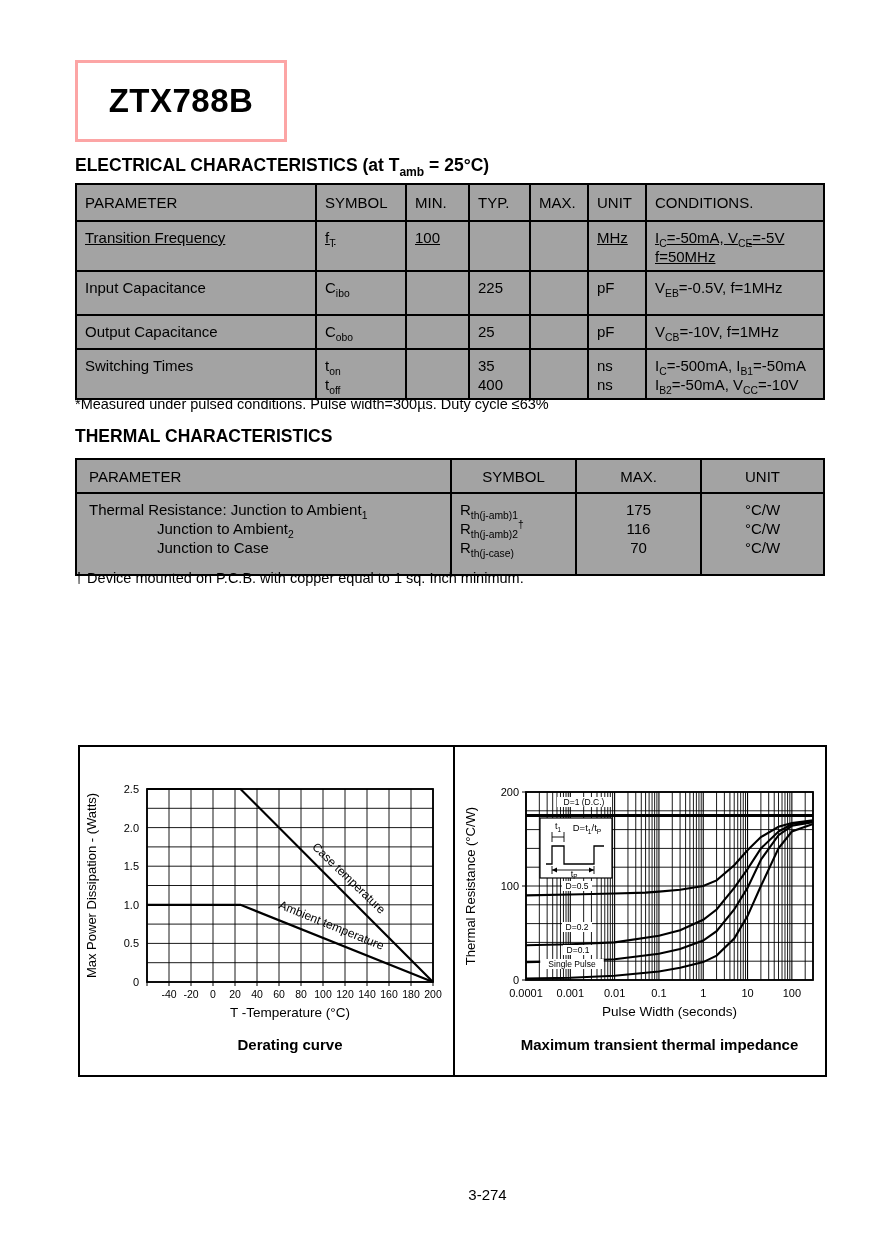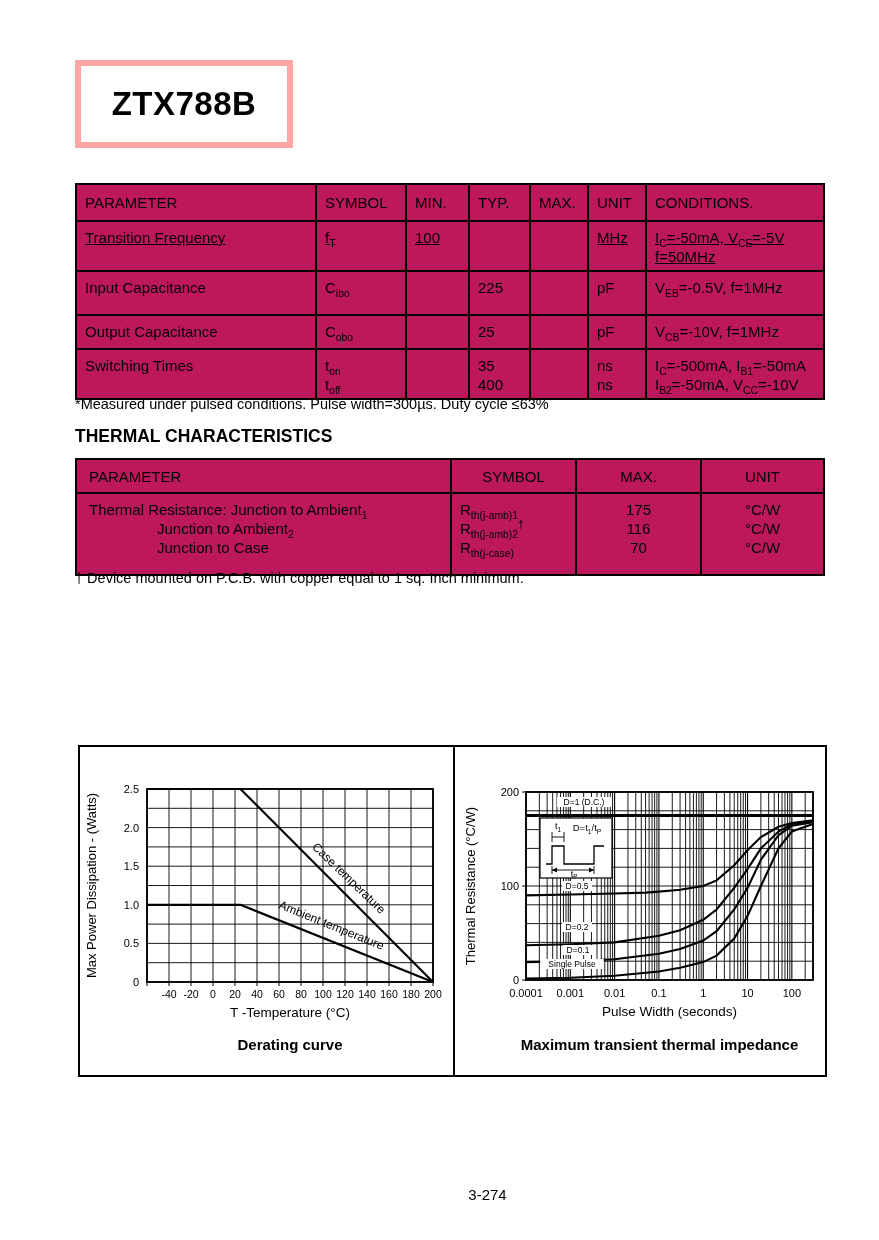--- a/index.html
+++ b/index.html
@@ -1,27 +1,27 @@
 <!DOCTYPE html>
 <html><head>
 <meta charset="utf-8">
 <style>
   html,body{margin:0;padding:0;background:#fff;}
   .page{position:relative;width:879px;height:1240px;background:#fff;color:#000;
         font-family:"Liberation Sans",sans-serif;overflow:hidden;}
   
-  .part-box{position:absolute;left:75px;top:60px;width:206px;height:76px;border:6px solid #fca5a5;
+  .part-box{position:absolute;left:75px;top:60px;width:206px;height:76px;border:3px solid #fca5a5;
             display:flex;align-items:center;justify-content:center;}
   .part-box span{font-size:33px;font-weight:bold;letter-spacing:.5px;}
   
   .sec{position:absolute;left:75px;margin:0;font-size:17.5px;font-weight:bold;}
   .sec.elec{top:155px;}
   .sec.therm{top:426px;}
   
-  table{border-collapse:collapse;table-layout:fixed;position:absolute;left:75px;background:#be185d;}
+  table{border-collapse:collapse;table-layout:fixed;position:absolute;left:75px;background:#a3a3a3;}
   .elec-table{top:183px;width:748px;}
   .therm-table{top:458px;width:748px;}
   th,td{border:2px solid #000;font-size:15px;font-weight:normal;text-align:left;
         vertical-align:top;padding:6px 8px 2px 8px;overflow:hidden;}
   thead th{vertical-align:middle;padding-top:2px;}
   .elec-table thead tr{height:37px;}
   .elec-table tbody tr:nth-child(1){height:50px;text-decoration:underline;}
   .elec-table tbody tr:nth-child(2){height:44px;}
   .elec-table tbody tr:nth-child(3){height:34px;}
   .elec-table tbody tr:nth-child(4){height:50px;}
@@ -47,20 +47,21 @@
 </style>
 </head>
 <body>
 
 <div class="page">
 
   <div class="part-box">
     <span>ZTX788B</span>
   </div>
 
+  <h2 class="sec elec">ELECTRICAL CHARACTERISTICS (at T<sub>amb</sub> = 25°C)</h2>
 
   <table class="elec-table">
     <colgroup>
       <col style="width:240px">
         <col style="width:90px">
         <col style="width:63px">
       <col style="width:61px">
         <col style="width:58px">
         <col style="width:58px">
         <col style="width:178px">

